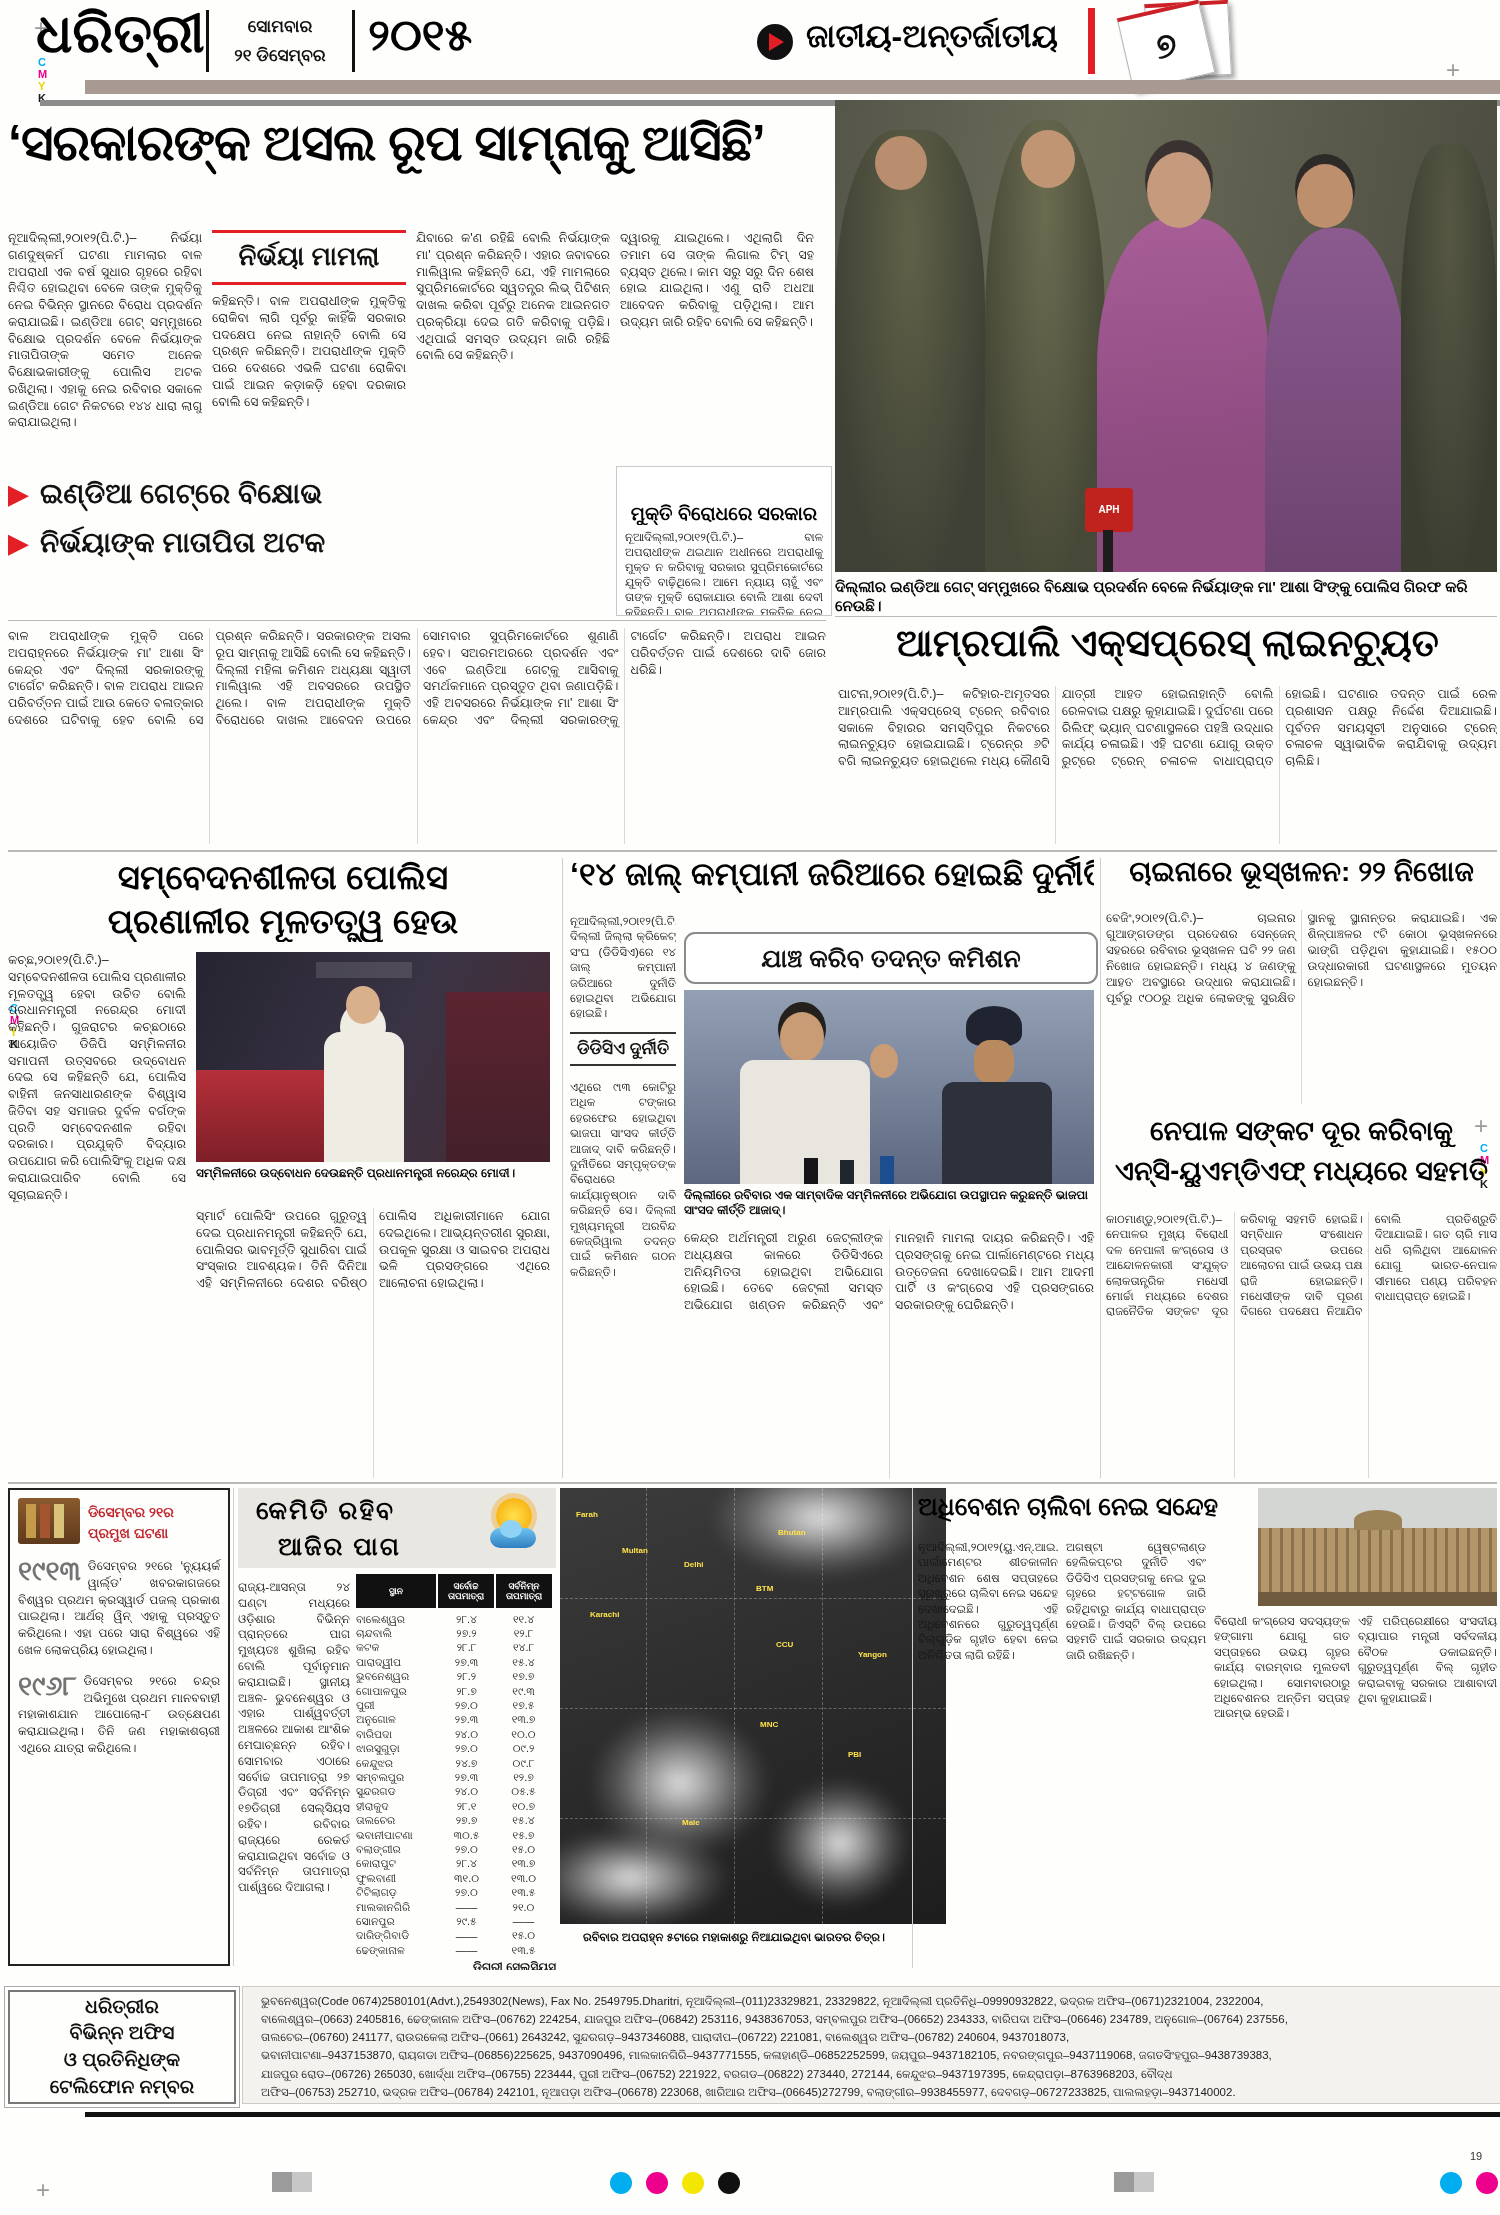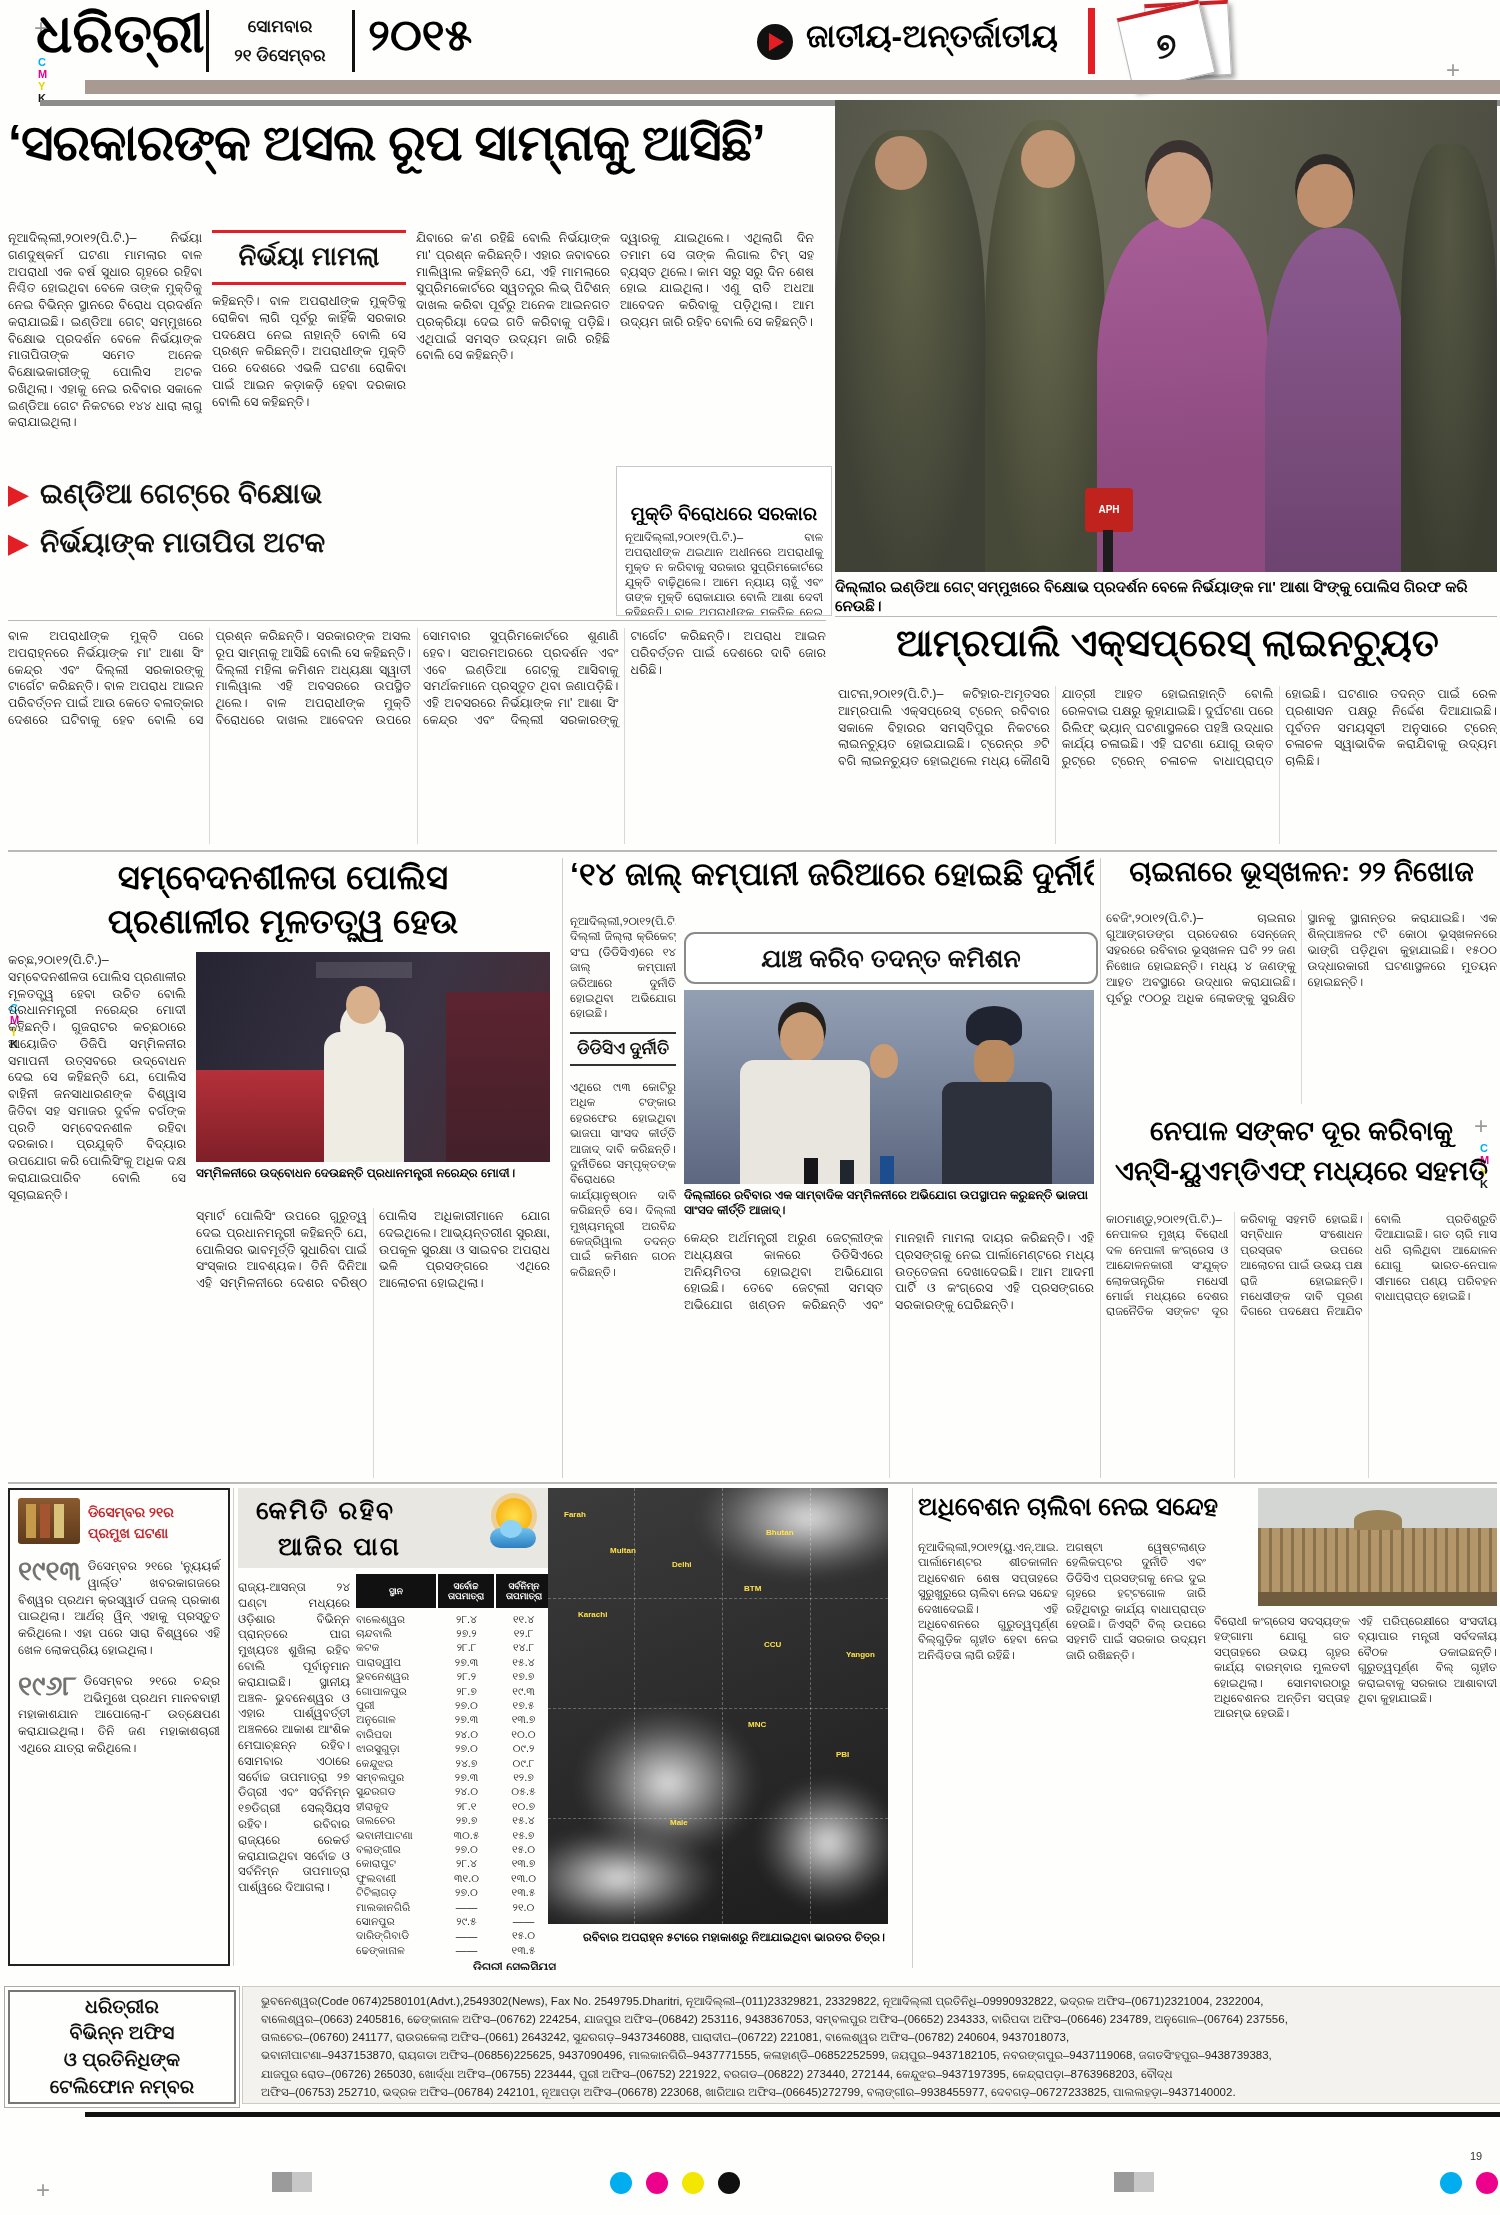--- a/index.html
+++ b/index.html
@@ -377,21 +377,21 @@
 
         <div class="wrow">
           <span class="wp">ଢେଙ୍କାନାଳ</span>
           <span class="wh">——</span>
           <span class="wl">୧୩.୫</span>
         </div>
       </div>
     <div style="font-size:12px;font-weight:bold;text-align:right;margin-top:3px;">ଡିଗ୍ରୀ ସେଲ୍‌ସିୟସ୍</div>
   </div>
 
-  <div class="ph" style="left:548px;top:1488px;width:340px;height:436px;background:linear-gradient(160deg,#3c3c3c,#2a2a2a 55%,#1d1d1d);">
+  <div class="ph" style="left:560px;top:1488px;width:386px;height:436px;background:linear-gradient(160deg,#3c3c3c,#2a2a2a 55%,#1d1d1d);">
     <div class="cloud" style="left:150px;top:-30px;width:220px;height:120px;"></div>
     <div class="cloud" style="left:30px;top:220px;width:180px;height:150px;"></div>
     <div class="cloud" style="left:210px;top:290px;width:140px;height:130px;"></div>
     <div class="cloud" style="left:-30px;top:340px;width:200px;height:100px;"></div>
     <div class="dash-v" style="left:86px;"></div>
     <div class="dash-v" style="left:174px;"></div>
     <div class="dash-v" style="left:262px;"></div>
     <div class="dash-h" style="top:110px;"></div>
     <div class="dash-h" style="top:220px;"></div>
     <div class="dash-h" style="top:330px;"></div>

